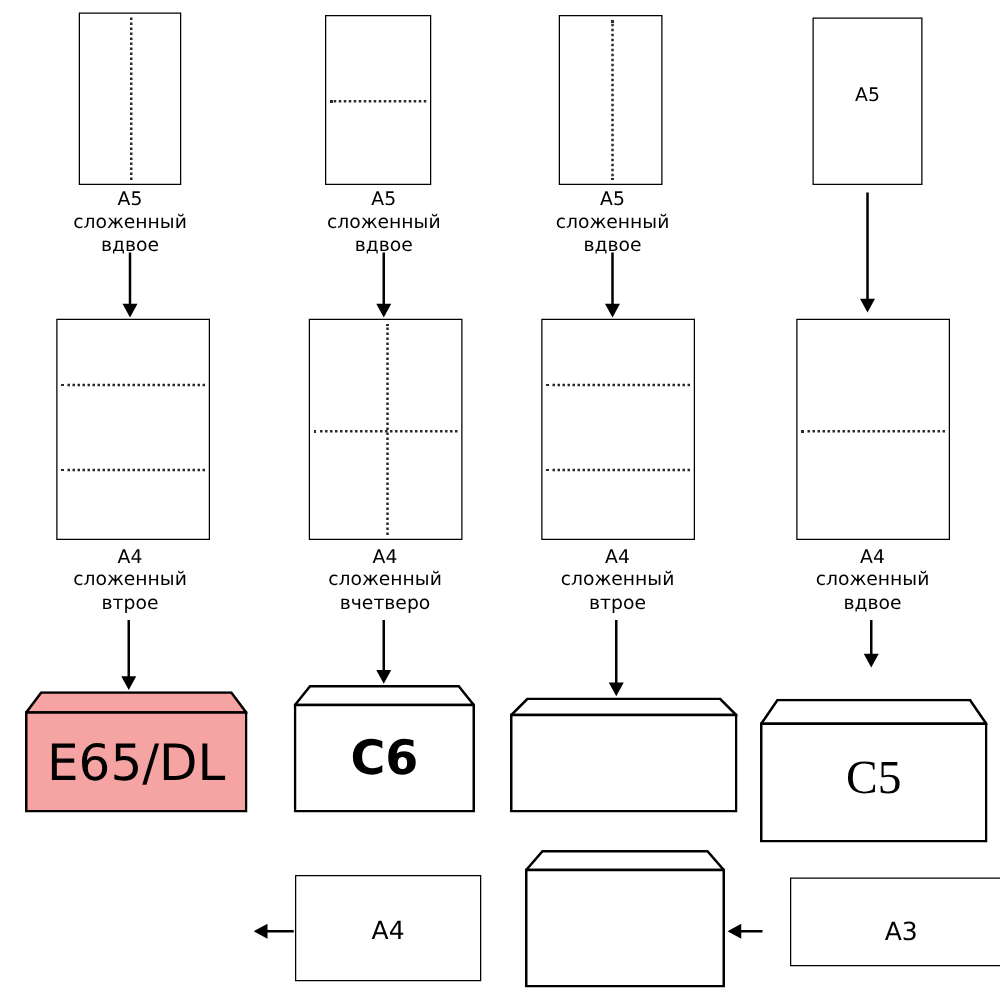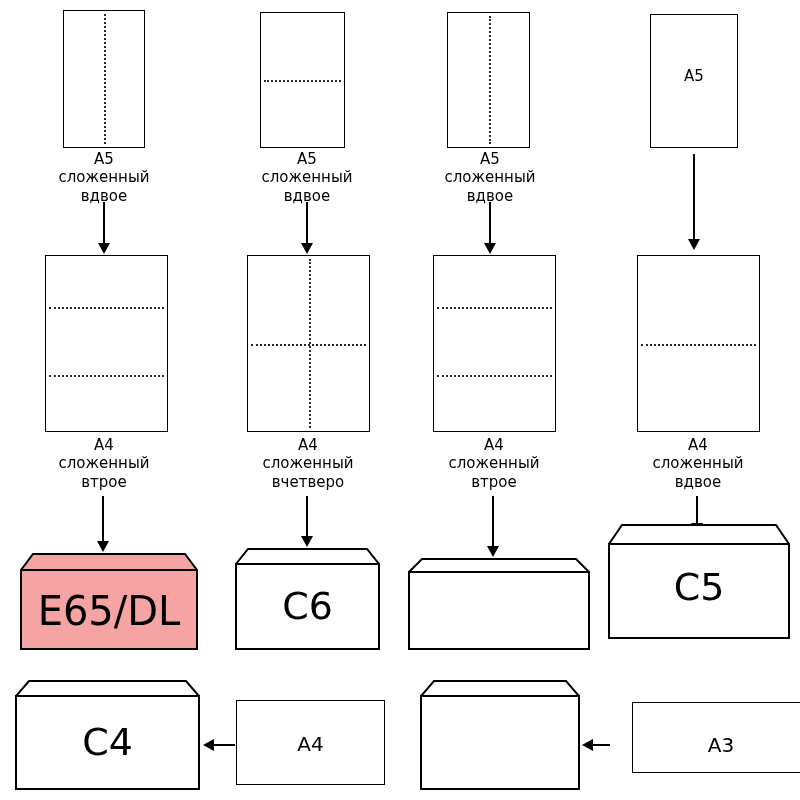--- a/index.html
+++ b/index.html
@@ -71,21 +71,21 @@
   </div>
   <div class="sheet-label" style="left:238px; top:436px; width:140px;">A4
 сложенный
 вчетверо</div>
   <div class="arrow-down" style="left:306px; top:496px; height:41px;"></div>
   <div class="envelope" style="left:235px; top:548px; width:145px; height:102px;">
     <svg width="145" height="102" viewBox="0 0 145 102">
       <polygon points="13,1 132,1 144,16 1,16" fill="#ffffff" stroke="#000" stroke-width="2"></polygon>
       <rect x="1" y="16" width="143" height="85" fill="#ffffff" stroke="#000" stroke-width="2"></rect>
     </svg>
-    <div class="envelope-label" style="top:39px; font-size:38px;">C6</div>
+    <div class="envelope-label" style="top:39px; font-size:38px;font-weight:bold;">C6</div>
   </div>
 
   <div class="sheet" style="left:447px; top:12px; width:83px; height:136px;">
     <div class="fold-v"></div>
   </div>
   <div class="sheet-label" style="left:420px; top:150px; width:140px;">A5
 сложенный
 вдвое</div>
   <div class="arrow-down" style="left:489px; top:202px; height:42px;"></div>
   <div class="sheet" style="left:433px; top:255px; width:123px; height:177px;">
@@ -107,35 +107,28 @@
     <div class="inner-label" style="top:52px; font-size:15px;">A5</div>
   </div>
   <div class="arrow-down" style="left:693px; top:154px; height:86px;"></div>
   <div class="sheet" style="left:637px; top:255px; width:123px; height:177px;">
     <div class="fold-h" style="top:50%;"></div>
   </div>
   <div class="sheet-label" style="left:628px; top:436px; width:140px;">A4
 сложенный
 вдвое</div>
   <div class="arrow-down" style="left:696px; top:496px; height:28px;"></div>
-  <div class="envelope" style="left:608px; top:524px; width:182px; height:115px;">
+  <div class="envelope" style="left:608px; top:559px; width:182px; height:115px;font-family:Liberation Serif, serif;">
     <svg width="182" height="115" viewBox="0 0 182 115">
       <polygon points="14,1 168,1 181,20 1,20" fill="#ffffff" stroke="#000" stroke-width="2"></polygon>
       <rect x="1" y="20" width="180" height="94" fill="#ffffff" stroke="#000" stroke-width="2"></rect>
     </svg>
     <div class="envelope-label" style="top:44px; font-size:38px;">C5</div>
   </div>
 
-  <div class="envelope" style="left:15px; top:680px; width:185px; height:110px;">
-    <svg width="185" height="110" viewBox="0 0 185 110">
-      <polygon points="14,1 171,1 184,16 1,16" fill="#ffffff" stroke="#000" stroke-width="2"></polygon>
-      <rect x="1" y="16" width="183" height="93" fill="#ffffff" stroke="#000" stroke-width="2"></rect>
-    </svg>
-    <div class="envelope-label" style="top:43px; font-size:38px;">C4</div>
-  </div>
   <div class="arrow-left" style="left:213px; top:744px; width:22px;"></div>
   <div class="sheet" style="left:236px; top:700px; width:149px; height:85px;">
     <div class="inner-label" style="top:31px; font-size:20px;">A4</div>
   </div>
 
   <div class="envelope" style="left:420px; top:680px; width:160px; height:110px;">
     <svg width="160" height="110" viewBox="0 0 160 110">
       <polygon points="14,1 146,1 159,16 1,16" fill="#ffffff" stroke="#000" stroke-width="2"></polygon>
       <rect x="1" y="16" width="158" height="93" fill="#ffffff" stroke="#000" stroke-width="2"></rect>
     </svg>

